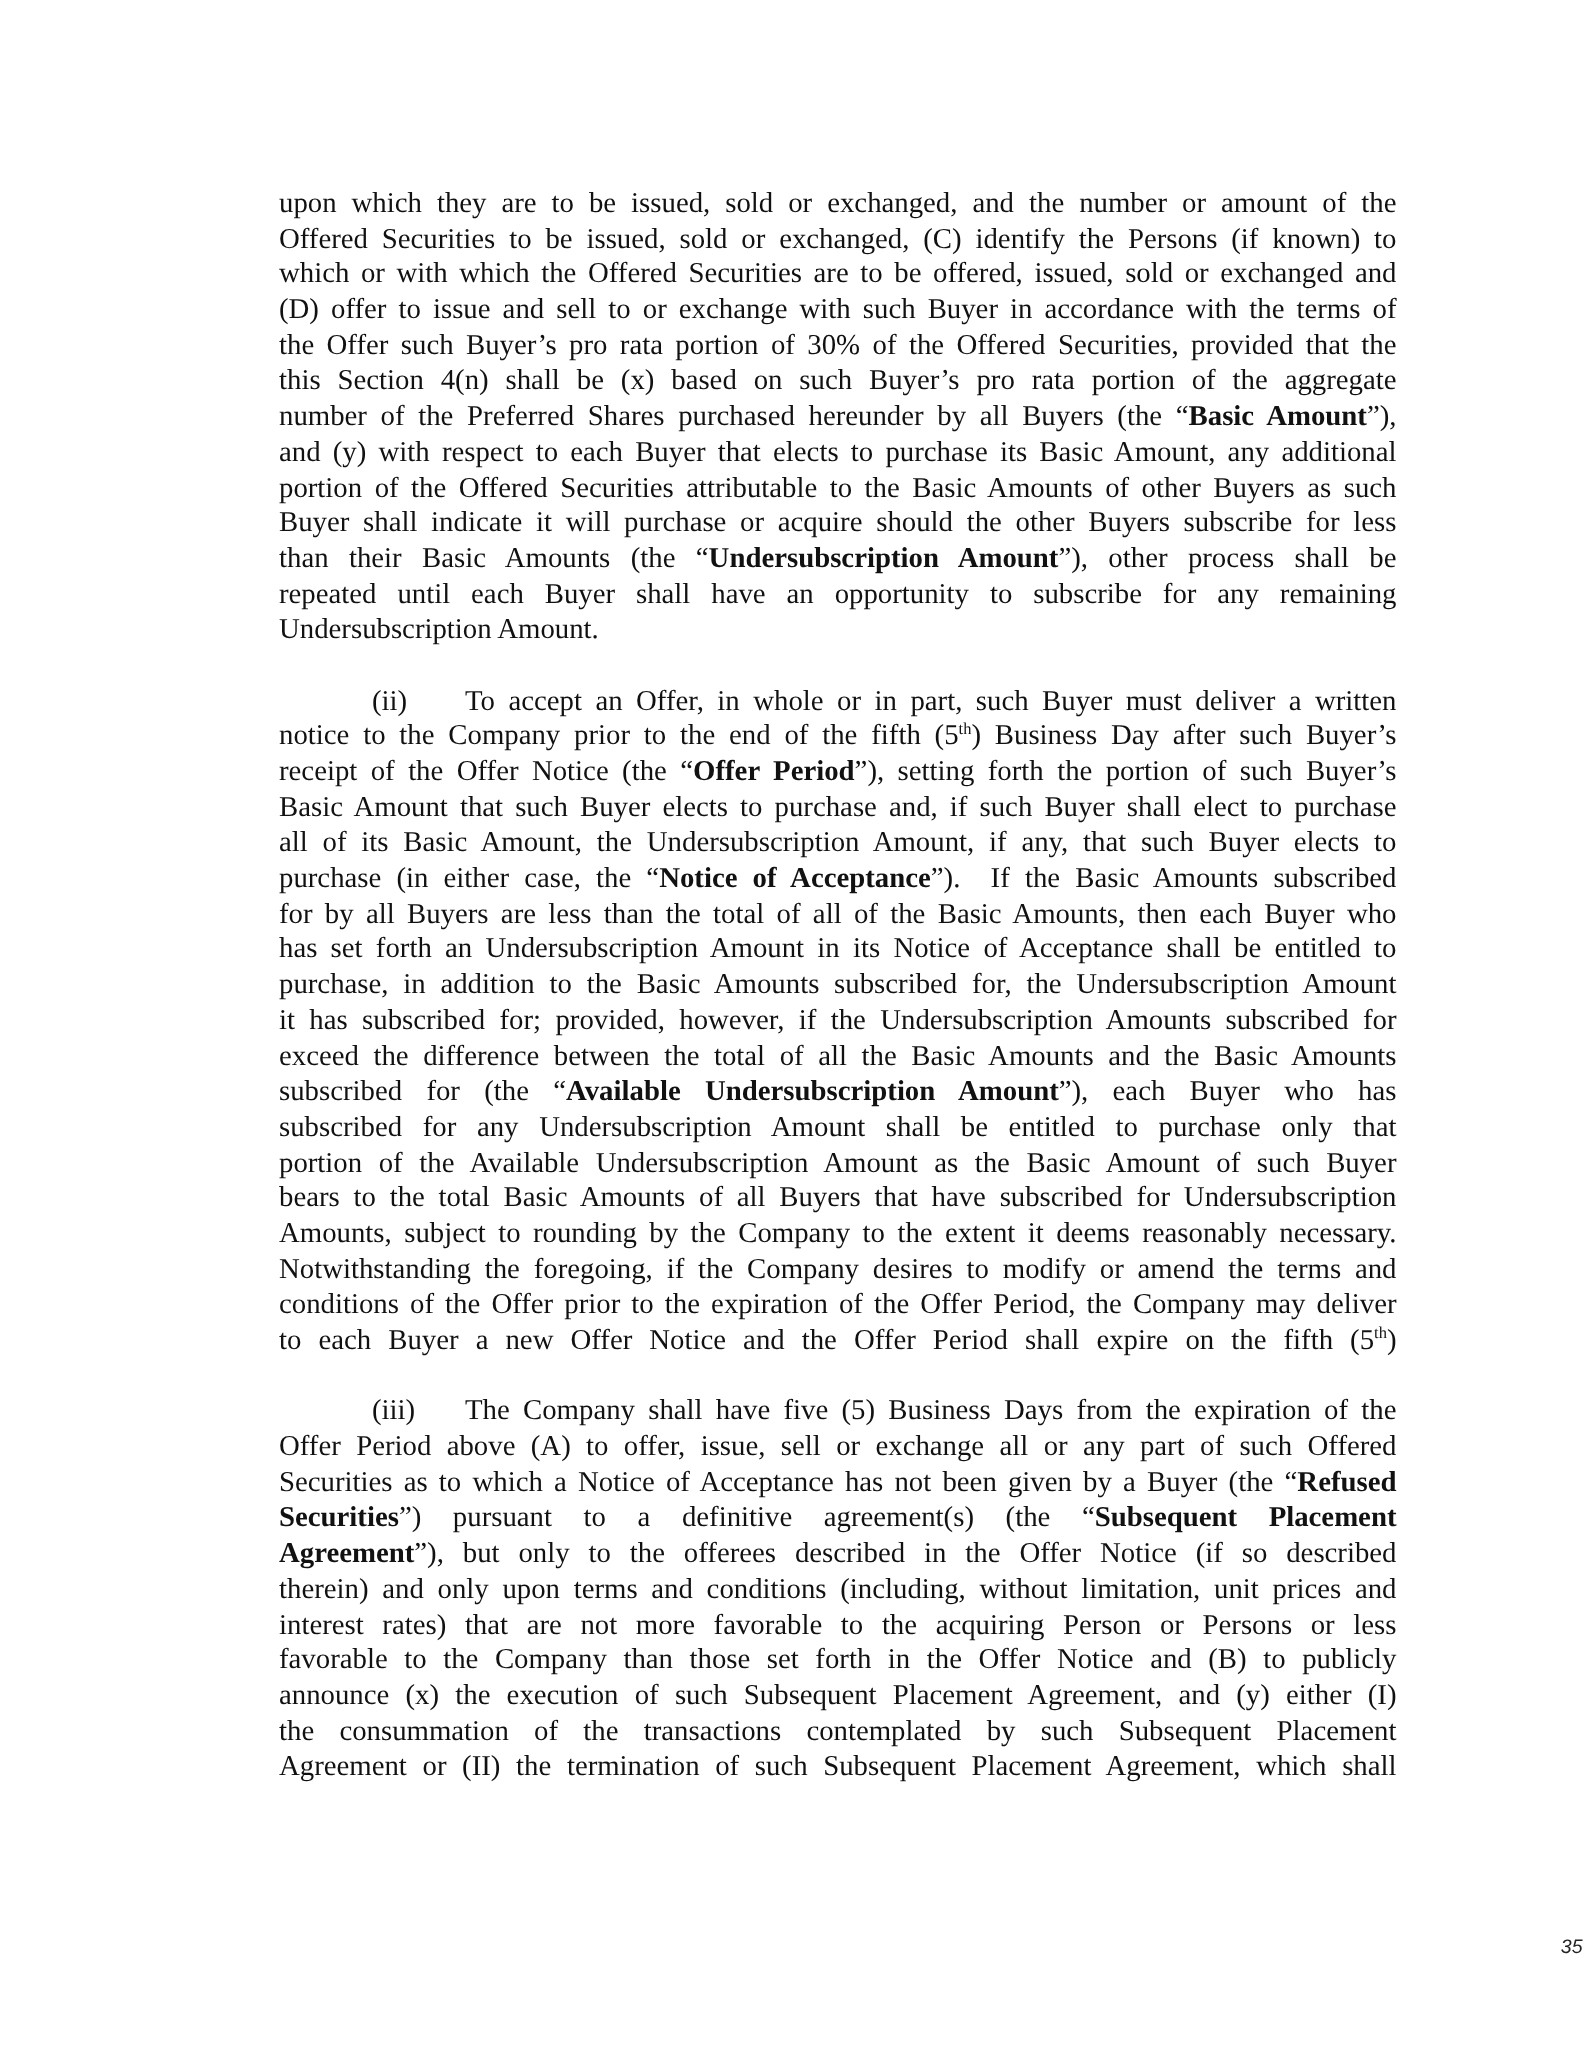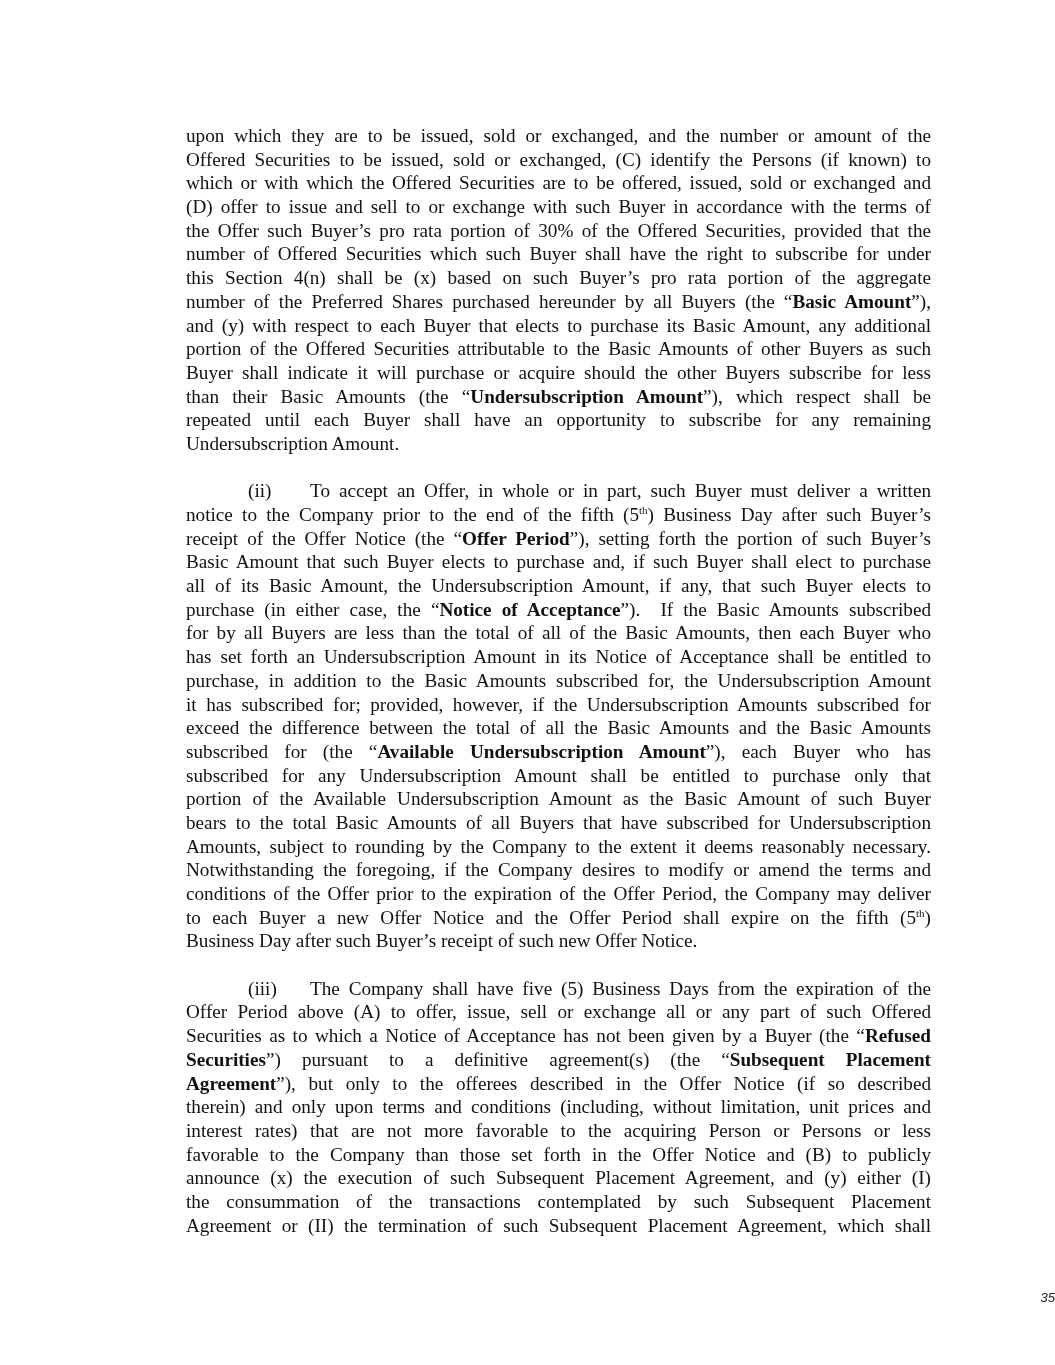--- a/index.html
+++ b/index.html
@@ -32,27 +32,26 @@
 
 <div class="page">
   <div class="body-text">
 
     <div class="para">
       <span class="line">upon which they are to be issued, sold or exchanged, and the number or amount of the</span>
       <span class="line">Offered Securities to be issued, sold or exchanged, (C) identify the Persons (if known) to</span>
       <span class="line">which or with which the Offered Securities are to be offered, issued, sold or exchanged and</span>
       <span class="line">(D) offer to issue and sell to or exchange with such Buyer in accordance with the terms of</span>
       <span class="line">the Offer such Buyer’s pro rata portion of 30% of the Offered Securities, provided that the</span>
-      <span class="line">number of Offered Securities which such Buyer shall have the right to subscribe for under</span>
       <span class="line">this Section 4(n) shall be (x) based on such Buyer’s pro rata portion of the aggregate</span>
       <span class="line"><span>number of the Preferred Shares purchased hereunder by all Buyers (the “</span><b>Basic Amount</b><span>”),</span></span>
       <span class="line">and (y) with respect to each Buyer that elects to purchase its Basic Amount, any additional</span>
       <span class="line">portion of the Offered Securities attributable to the Basic Amounts of other Buyers as such</span>
       <span class="line">Buyer shall indicate it will purchase or acquire should the other Buyers subscribe for less</span>
-      <span class="line"><span>than their Basic Amounts (the “</span><b>Undersubscription Amount</b><span>”), which respect shall be</span></span>
+      <span class="line"><span>than their Basic Amounts (the “</span><b>Undersubscription Amount</b><span>”), other process shall be</span></span>
       <span class="line">repeated until each Buyer shall have an opportunity to subscribe for any remaining</span>
       <span class="line last">Undersubscription Amount.</span>
     </div>
 
     <div class="para">
       <span class="line indent"><span class="enum">(ii)</span><span>To accept an Offer, in whole or in part, such Buyer must deliver a written</span></span>
       <span class="line"><span>notice to the Company prior to the end of the fifth (5</span><sup>th</sup><span>) Business Day after such Buyer’s</span></span>
       <span class="line"><span>receipt of the Offer Notice (the “</span><b>Offer Period</b><span>”), setting forth the portion of such Buyer’s</span></span>
       <span class="line">Basic Amount that such Buyer elects to purchase and, if such Buyer shall elect to purchase</span>
       <span class="line">all of its Basic Amount, the Undersubscription Amount, if any, that such Buyer elects to</span>
@@ -63,21 +62,20 @@
       <span class="line">it has subscribed for; provided, however, if the Undersubscription Amounts subscribed for</span>
       <span class="line">exceed the difference between the total of all the Basic Amounts and the Basic Amounts</span>
       <span class="line"><span>subscribed for (the “</span><b>Available Undersubscription Amount</b><span>”), each Buyer who has</span></span>
       <span class="line">subscribed for any Undersubscription Amount shall be entitled to purchase only that</span>
       <span class="line">portion of the Available Undersubscription Amount as the Basic Amount of such Buyer</span>
       <span class="line">bears to the total Basic Amounts of all Buyers that have subscribed for Undersubscription</span>
       <span class="line">Amounts, subject to rounding by the Company to the extent it deems reasonably necessary.</span>
       <span class="line">Notwithstanding the foregoing, if the Company desires to modify or amend the terms and</span>
       <span class="line">conditions of the Offer prior to the expiration of the Offer Period, the Company may deliver</span>
       <span class="line"><span>to each Buyer a new Offer Notice and the Offer Period shall expire on the fifth (5</span><sup>th</sup><span>)</span></span>
-      <span class="line last">Business Day after such Buyer’s receipt of such new Offer Notice.</span>
     </div>
 
     <div class="para">
       <span class="line indent"><span class="enum">(iii)</span><span>The Company shall have five (5) Business Days from the expiration of the</span></span>
       <span class="line">Offer Period above (A) to offer, issue, sell or exchange all or any part of such Offered</span>
       <span class="line"><span>Securities as to which a Notice of Acceptance has not been given by a Buyer (the “</span><b>Refused</b></span>
       <span class="line"><b>Securities</b><span>”) pursuant to a definitive agreement(s) (the “</span><b>Subsequent Placement</b></span>
       <span class="line"><b>Agreement</b><span>”), but only to the offerees described in the Offer Notice (if so described</span></span>
       <span class="line">therein) and only upon terms and conditions (including, without limitation, unit prices and</span>
       <span class="line">interest rates) that are not more favorable to the acquiring Person or Persons or less</span>

